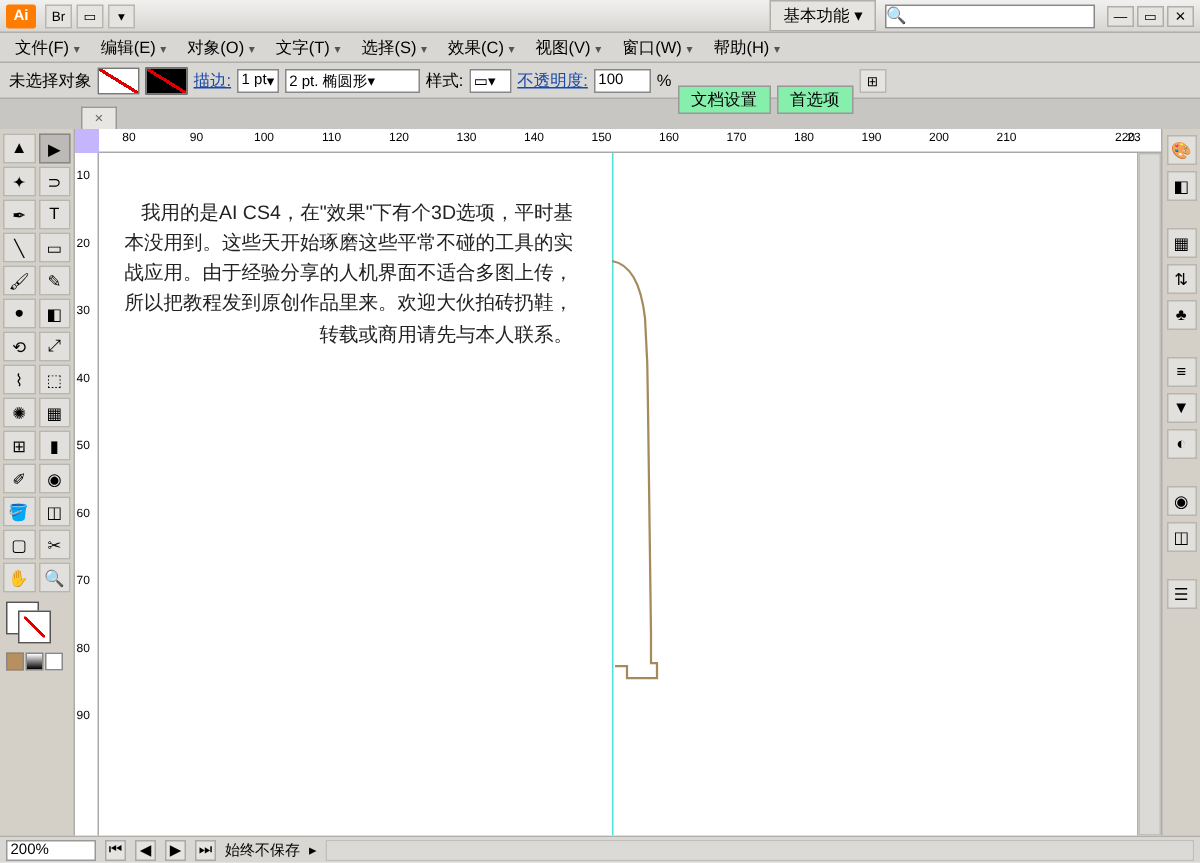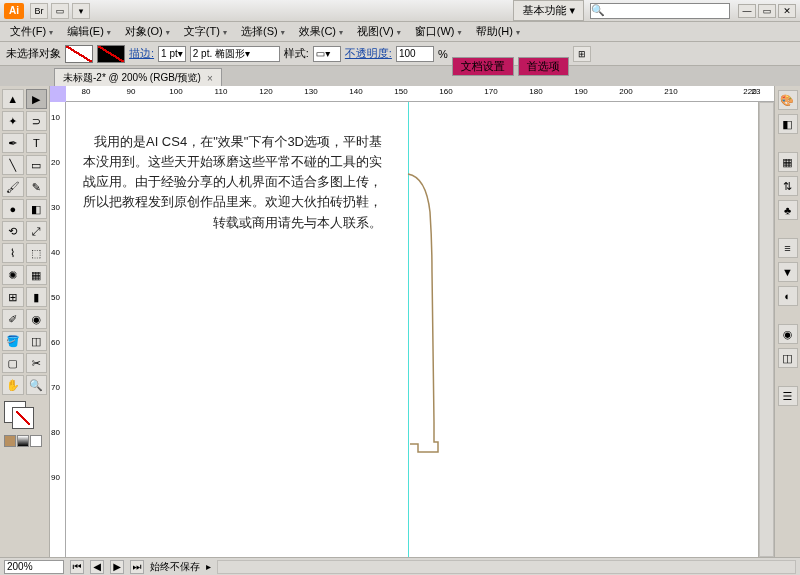--- a/index.html
+++ b/index.html
@@ -15,21 +15,21 @@
 .menubar { height: 20px; background: #d9d7d3; display: flex; align-items: center; padding: 0 6px; border-bottom: 1px solid #b0aea8; }
 .menu-item { padding: 2px 4px; margin-right: 6px; cursor: default; }
 .menu-item .arr { font-size: 8px; color: #555; }
 .optbar { height: 24px; background: #d9d7d3; display: flex; align-items: center; padding: 0 6px; border-bottom: 1px solid #b0aea8; gap: 4px; }
 .opt-label { white-space: nowrap; }
 .swatch { width: 28px; height: 18px; background: #fff; border: 1px solid #777; position: relative; }
 .swatch::after { content:''; position:absolute; inset:0; background: linear-gradient(to top right, transparent 46%, #d00 46%, #d00 54%, transparent 54%); }
 .opt-link { color: #1a4aa8; text-decoration: underline; }
 .opt-input { width: 38px; height: 16px; background: #fff; border: 1px solid #888; font-size: 10px; padding: 0 2px; }
 .opt-select { height: 16px; background: #fff; border: 1px solid #888; font-size: 10px; padding: 0 2px; display: inline-flex; align-items: center; }
-.opt-btn { padding: 1px 8px; background: #be185d; border: 1px solid #999; margin-top: 26px; }
+.opt-btn { padding: 1px 8px; background: #86efac; border: 1px solid #999; margin-top: 26px; }
 .tabrow { height: 20px; background: #c8c6c2; display: flex; align-items: flex-end; padding-left: 54px; }
 .doctab { background: #e8e6e2; border: 1px solid #999; border-bottom: none; padding: 2px 8px 1px; font-size: 10px; display: flex; align-items: center; gap: 6px; }
 .doctab .x { color: #666; }
 .workarea { display: flex; height: 471px; }
 .lefttools { width: 50px; background: #d4d0c8; border-right: 1px solid #b0aea8; padding: 3px 2px; display: flex; flex-direction: column; gap: 2px; }
 .toolrow { display: flex; gap: 2px; }
 .tool { width: 22px; height: 20px; background: #e2e0dc; border: 1px solid #b8b6b0; display: flex; align-items: center; justify-content: center; font-size: 11px; }
 .tool.sel { background: #bcbab6; border-color: #888; }
 .fillstroke { margin-top: 4px; position: relative; height: 30px; }
 .fsw { position: absolute; width: 22px; height: 22px; border: 1px solid #555; }
@@ -101,21 +101,20 @@
   <span class="opt-link">不透明度:</span>
   <input class="opt-input" value="100" style="">
   <span>%</span>
   <div class="opt-btn"><span>文档设置</span></div>
   <div class="opt-btn"><span>首选项</span></div>
   <div class="tb-ico">⊞</div>
 </div>
 
 <div class="tabrow">
   <div class="doctab">
-    <span>未标题-2* @ 200% (RGB/预览)</span>
     <span class="x">×</span>
   </div>
 </div>
 
 <div class="workarea">
   <div class="lefttools">
     <div class="toolrow">
         <div class="tool">▲</div>
         <div class="tool sel">▶</div>
       </div>

